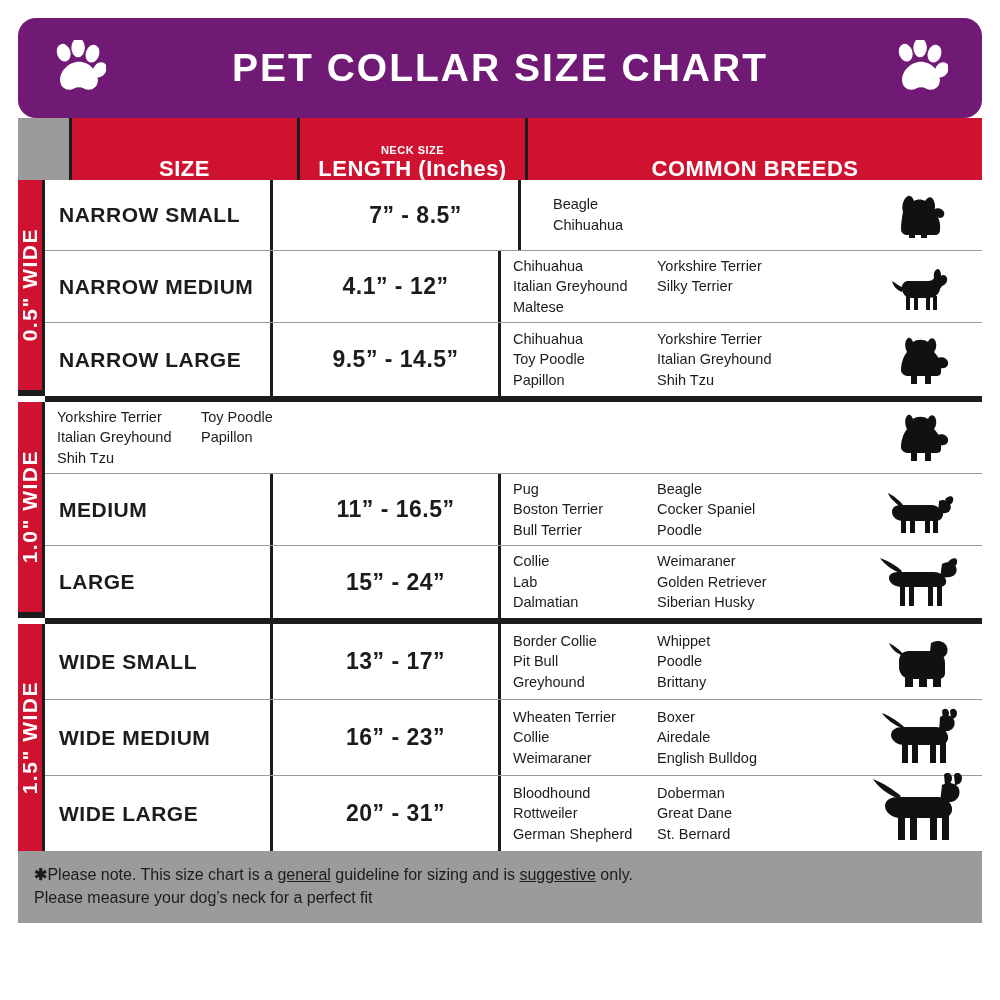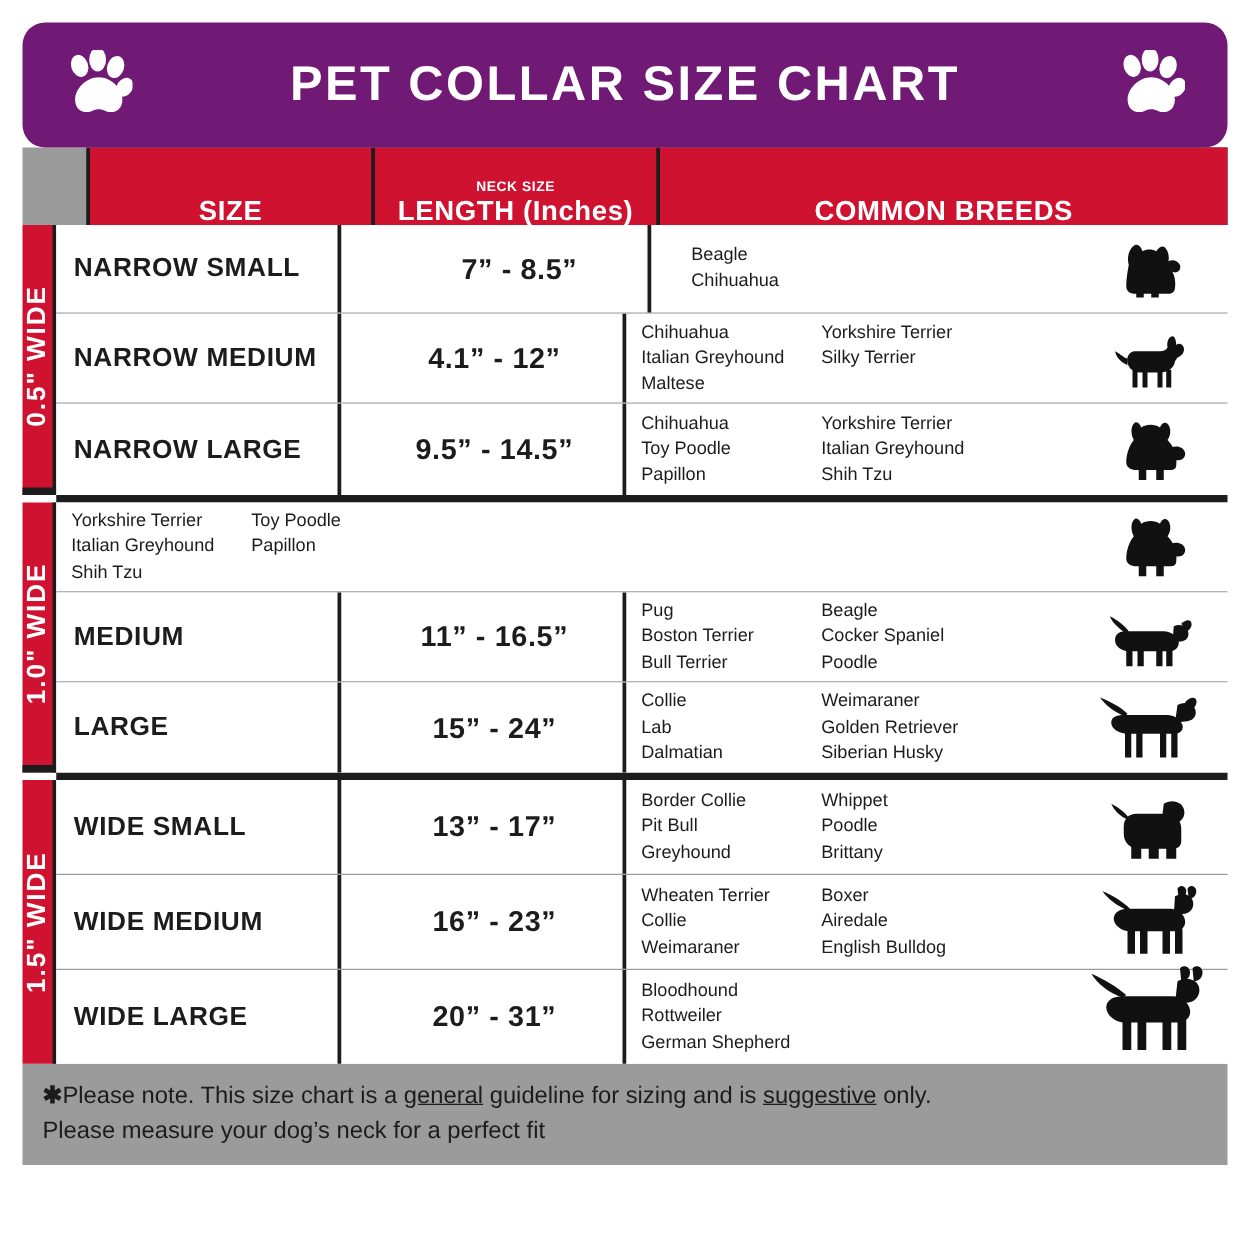--- a/index.html
+++ b/index.html
@@ -191,21 +191,21 @@
     box-sizing: border-box;
   }
   .silhouette svg { display: block; }
 
   
   .note {
     background: #9b9b9b;
     color: #1c1c1c;
     padding: 12px 16px 14px 16px;
     box-sizing: border-box;
-    font-size: 19px;
+    font-size: 16px;
     line-height: 1.45;
   }
   .note .star { font-weight: bold; }
   .note u { text-decoration: underline; }
 </style>
 </head>
 <body>
 
 <div class="chart">
 
@@ -453,20 +453,23 @@
         </div>
       </div>
       <div class="row" style="height:75px;">
         <div class="cell-size">WIDE LARGE</div>
         <div class="cell-length">20” - 31”</div>
         <div class="cell-breeds">
           <div class="breed-cols">
             <div class="breed-col" style="white-space:pre-line">Bloodhound
 Rottweiler
 German Shepherd</div>
+            <div class="breed-col" style="white-space:pre-line">Doberman
+Great Dane
+St. Bernard</div>
           </div>
           <div class="silhouette">
             <svg width="100" height="68" viewBox="0 0 100 68">
               <path fill="#111" d="M26 24h40c7 0 13 5 14 11 1 6-4 10-10 10H28c-8 0-15-6-15-12s6-9 13-9z"></path>
               <path fill="#111" d="M70 12c6-4 15-2 17 4 2 6-2 12-8 13l-11 1z"></path>
               <path fill="#111" d="M72 2c2-4 8-2 8 3s-4 7-7 7z"></path>
               <path fill="#111" d="M82 2c2-4 8-2 8 3s-4 7-7 7z"></path>
               <rect x="26" y="42" width="7" height="25" fill="#111"></rect>
               <rect x="38" y="42" width="7" height="25" fill="#111"></rect>
               <rect x="58" y="42" width="7" height="25" fill="#111"></rect>

